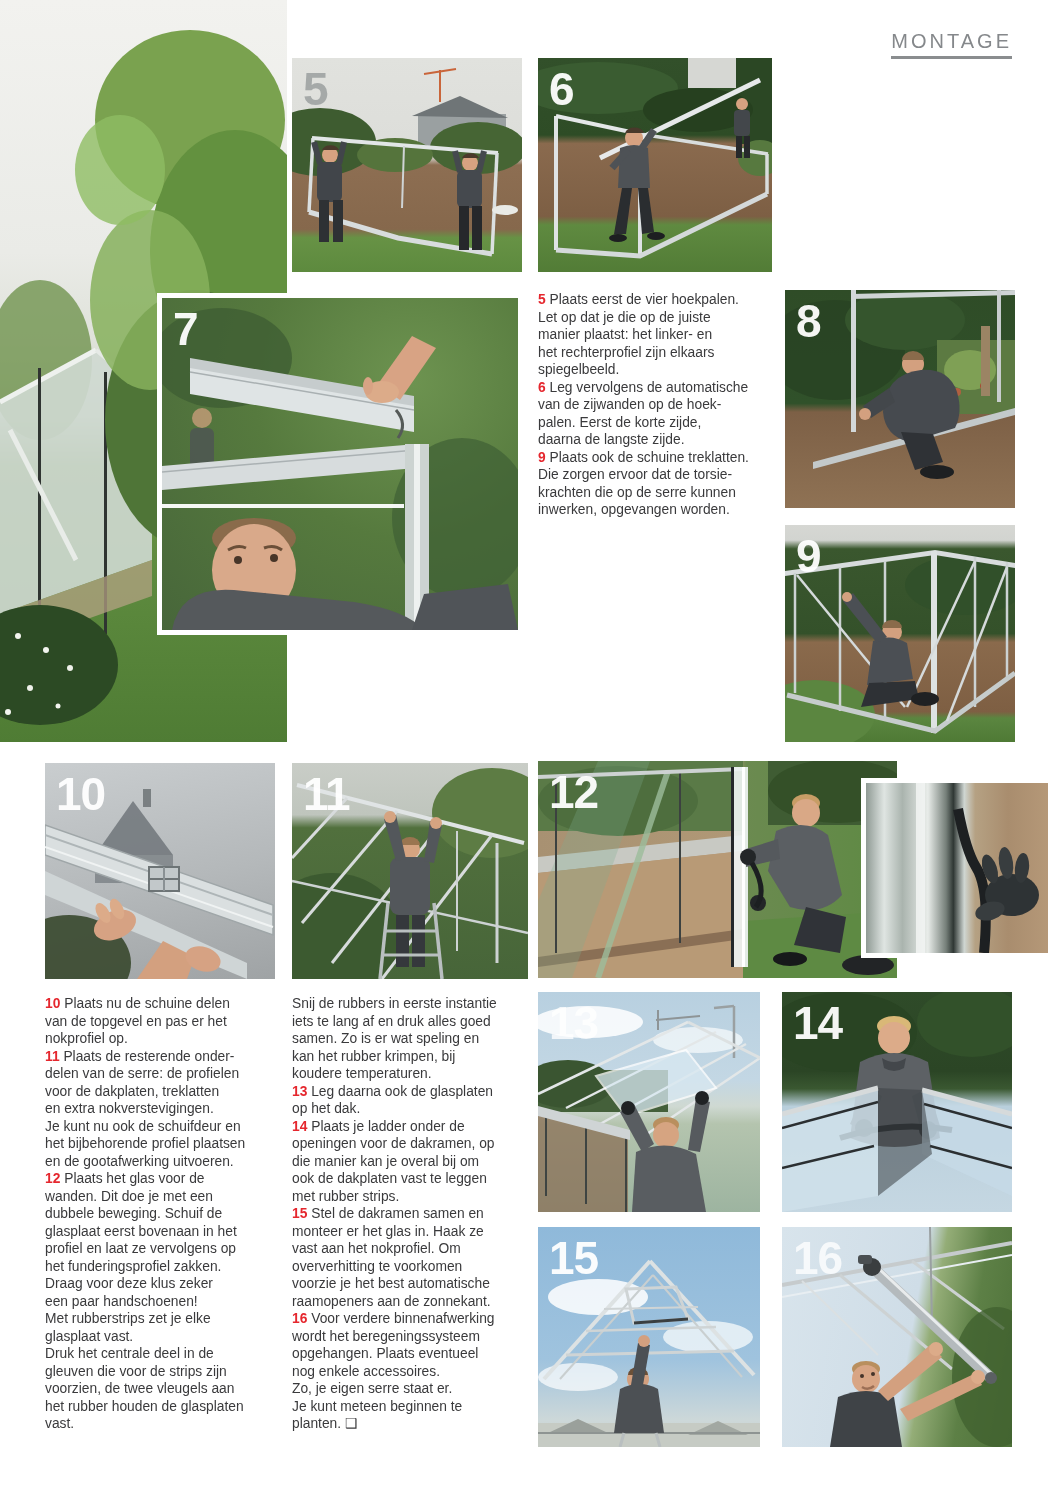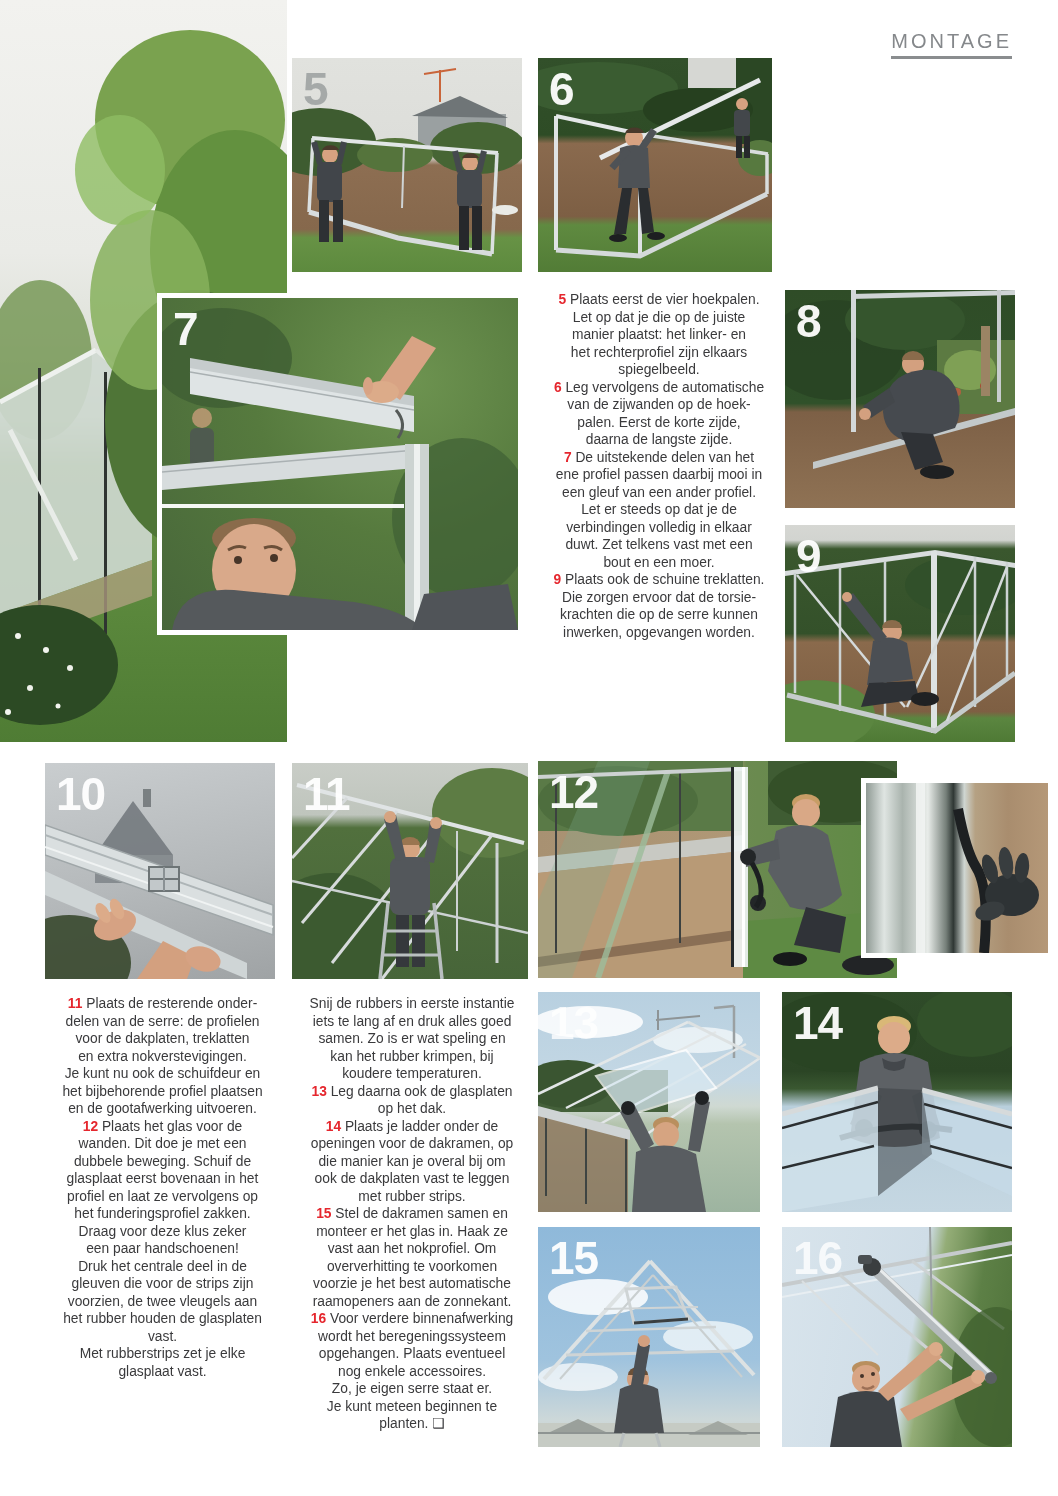--- a/index.html
+++ b/index.html
@@ -7,21 +7,21 @@
         font-family:"Liberation Sans",sans-serif;overflow:hidden;}
   .hdr{position:absolute;top:30px;right:46px;font-size:20px;letter-spacing:3px;
        color:#85888b;border-bottom:3px solid #8a8d8f;padding-bottom:3px;font-weight:400;}
   .photo{position:absolute;overflow:hidden;}
   .photo svg{position:absolute;left:0;top:0;}
   .bordered{border:5px solid #ffffff;}
   .pnum{position:absolute;top:8px;left:11px;font-size:46px;font-weight:bold;line-height:1;
         color:rgba(255,255,255,.95);z-index:5;letter-spacing:-1px;}
   .pnum.gray{color:rgba(150,155,155,.8);}
   .pnum.soft{color:rgba(255,255,255,.78);}
-  .col{position:absolute;font-size:13.8px;line-height:17.5px;color:#3a3a3c;text-align:center;}
+  .col{position:absolute;font-size:13.8px;line-height:17.5px;color:#3a3a3c;}
   .col p{margin:0;}
   .stepnum{color:#e5272e;font-weight:bold;}
   .steptext{white-space:pre-line;}
   .z2{z-index:2;}
 </style>
 </head>
 <body>
 
 <div class="page">
 
@@ -155,27 +155,20 @@
   <div class="col" style="left:538px;top:291px;width:242px;">
       <p><span class="stepnum">5 </span><span class="steptext">Plaats eerst de vier hoekpalen.
 Let op dat je die op de juiste
 manier plaatst: het linker- en
 het rechterprofiel zijn elkaars
 spiegelbeeld.</span></p>
       <p><span class="stepnum">6 </span><span class="steptext">Leg vervolgens de automatische
 van de zijwanden op de hoek-
 palen. Eerst de korte zijde,
 daarna de langste zijde.</span></p>
-      <p><span class="stepnum">7 </span><span class="steptext">De uitstekende delen van het
-ene profiel passen daarbij mooi in
-een gleuf van een ander profiel.
-Let er steeds op dat je de
-verbindingen volledig in elkaar
-duwt. Zet telkens vast met een
-bout en een moer.</span></p>
       <p><span class="stepnum">9 </span><span class="steptext">Plaats ook de schuine treklatten.
 Die zorgen ervoor dat de torsie-
 krachten die op de serre kunnen
 inwerken, opgevangen worden.</span></p>
     </div>
 
   <div class="photo" style="left:785px;top:290px;width:230px;height:218px;
               background:linear-gradient(#2f4c27 0%,#30512a 52%,#7d6046 56%,#8f7254 100%);">
     <svg width="230" height="218" viewBox="0 0 230 218">
       <ellipse cx="50" cy="60" rx="70" ry="50" fill="#294423" opacity=".9"></ellipse>
@@ -320,42 +313,45 @@
       <path d="M92,26 q8,42 18,58 q14,22 8,86" stroke="#1d2022" stroke-width="10" fill="none"></path>
       <ellipse cx="146" cy="112" rx="27" ry="21" fill="#2e3335"></ellipse>
       <ellipse cx="124" cy="86" rx="7" ry="15" fill="#33383a" transform="rotate(-18 124 86)"></ellipse>
       <ellipse cx="140" cy="80" rx="7" ry="16" fill="#383d3f" transform="rotate(-8 140 80)"></ellipse>
       <ellipse cx="156" cy="85" rx="7" ry="15" fill="#33383a" transform="rotate(6 156 85)"></ellipse>
       <ellipse cx="124" cy="128" rx="15" ry="9" fill="#383d3f" transform="rotate(-16 124 128)"></ellipse>
     </svg>
   </div>
 
   <div class="col" style="left:45px;top:995px;width:235px;">
+      <p><span class="stepnum">10 </span><span class="steptext">Plaats nu de schuine delen
+van de topgevel en pas er het
+nokprofiel op.</span></p>
       <p><span class="stepnum">11 </span><span class="steptext">Plaats de resterende onder-
 delen van de serre: de profielen
 voor de dakplaten, treklatten
 en extra nokverstevigingen.</span></p>
       <p><span class="steptext">Je kunt nu ook de schuifdeur en
 het bijbehorende profiel plaatsen
 en de gootafwerking uitvoeren.</span></p>
       <p><span class="stepnum">12 </span><span class="steptext">Plaats het glas voor de
 wanden. Dit doe je met een
 dubbele beweging. Schuif de
 glasplaat eerst bovenaan in het
 profiel en laat ze vervolgens op
 het funderingsprofiel zakken.
 Draag voor deze klus zeker
 een paar handschoenen!</span></p>
+      <p><span class="steptext">Met rubberstrips zet je elke
+glasplaat vast.</span></p>
       <p><span class="steptext">Druk het centrale deel in de
 gleuven die voor de strips zijn
 voorzien, de twee vleugels aan
 het rubber houden de glasplaten
 vast.</span></p>
-      <p><span class="steptext">Met rubberstrips zet je elke
-glasplaat vast.</span></p>
     </div>
 
   <div class="col" style="left:292px;top:995px;width:240px;">
       <p><span class="steptext">Snij de rubbers in eerste instantie
 iets te lang af en druk alles goed
 samen. Zo is er wat speling en
 kan het rubber krimpen, bij
 koudere temperaturen.</span></p>
       <p><span class="stepnum">13 </span><span class="steptext">Leg daarna ook de glasplaten
 op het dak.</span></p>

